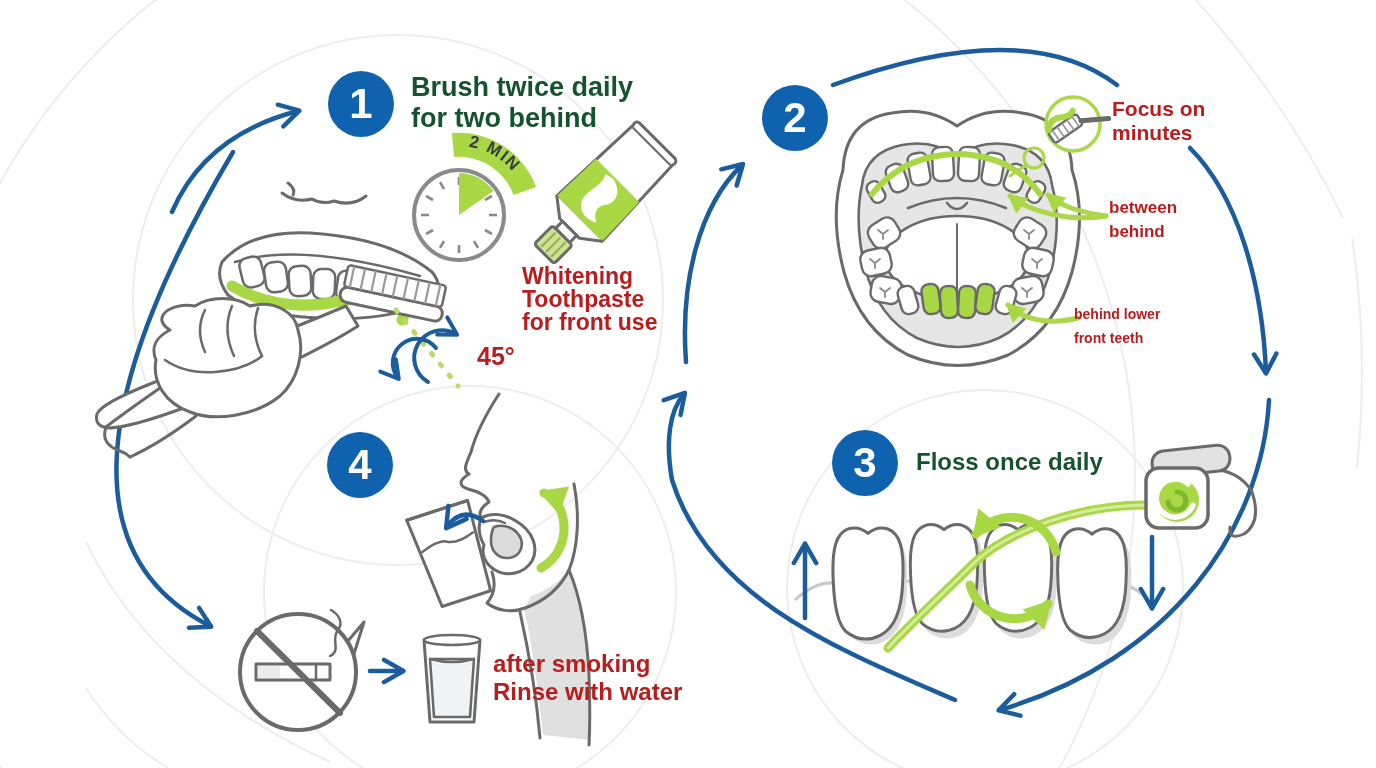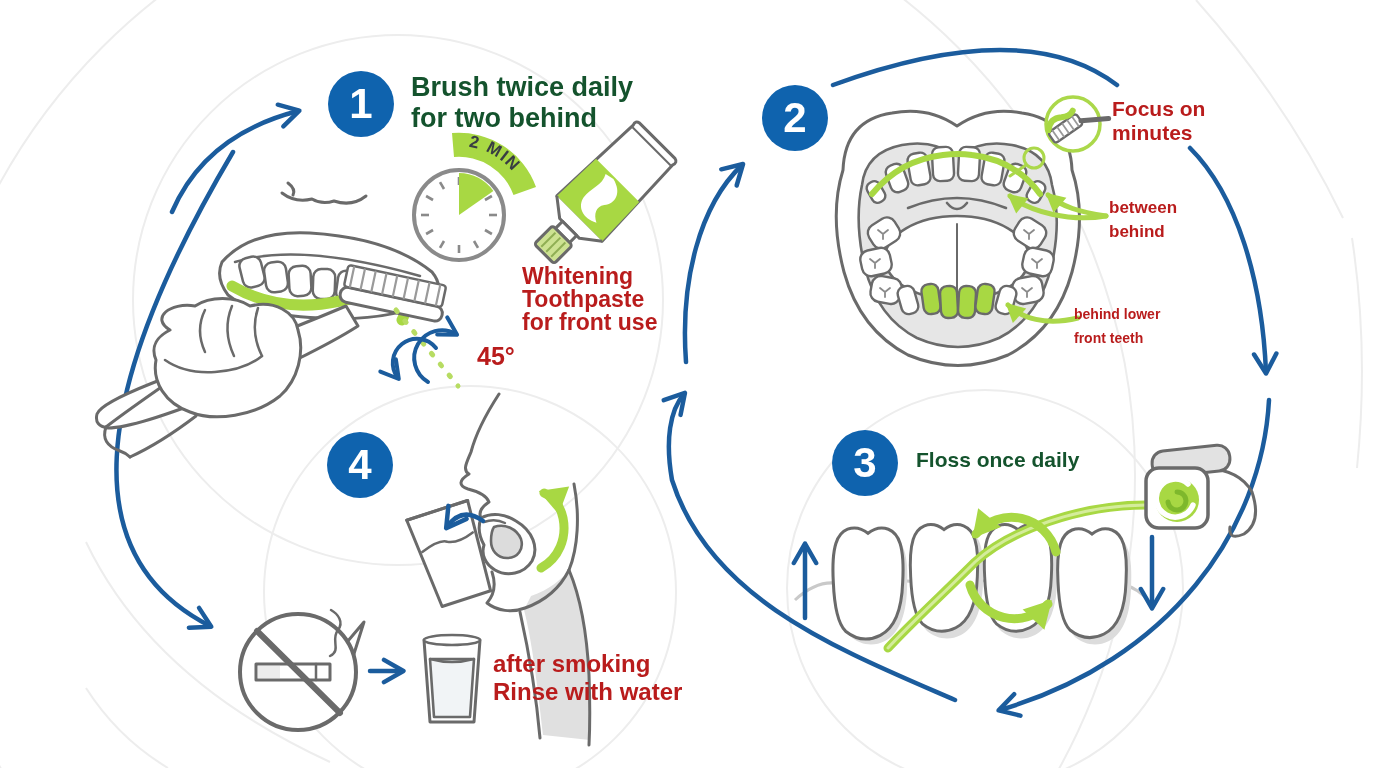--- a/index.html
+++ b/index.html
@@ -11,21 +11,21 @@
          justify-content:center;z-index:5;}
   .txt{position:absolute;font-weight:bold;z-index:5;white-space:nowrap;}
   .t-blue{color:#14532d;}
   .t-navy{color:#b91c1c;}
   .title1{left:411px;top:72px;font-size:27px;line-height:31px;}
   .paste-note{left:522px;top:265px;font-size:23px;line-height:23px;}
   .angle{left:477px;top:306px;font-size:25px;margin-top:36px;}
   .lbl-gum{left:1112px;top:97px;font-size:21px;line-height:23.5px;}
   .lbl-between{left:1109px;top:196px;font-size:17px;line-height:23.5px;}
   .lbl-behind{left:1074px;top:303px;font-size:14px;line-height:23.5px;}
-  .title3{left:916px;top:448px;font-size:21px;text-align:center;}
+  .title3{left:916px;top:448px;font-size:24px;text-align:center;}
   .rinse-note{left:493px;top:650px;font-size:24px;line-height:28px;}
 </style>
 </head>
 <body>
 
 <div class="stage">
 
 <svg width="1376" height="768" viewBox="0 0 1376 768">
   <defs>
     <marker id="ab" viewBox="0 0 8 8" refX="6.2" refY="4" markerWidth="6.4" markerHeight="6.4" orient="auto" markerUnits="strokeWidth">

